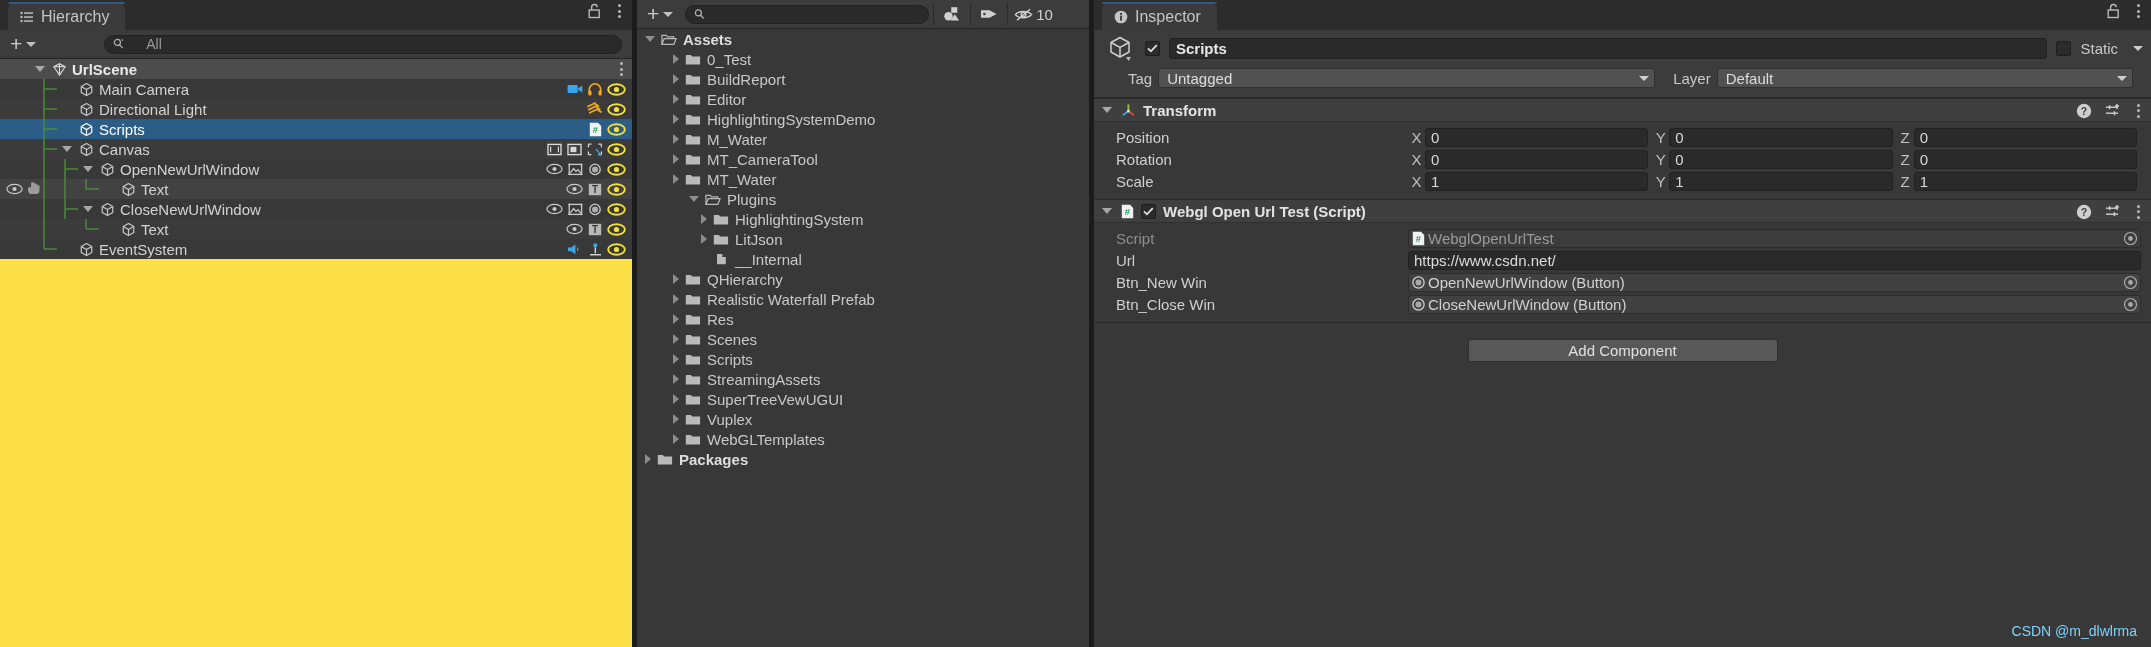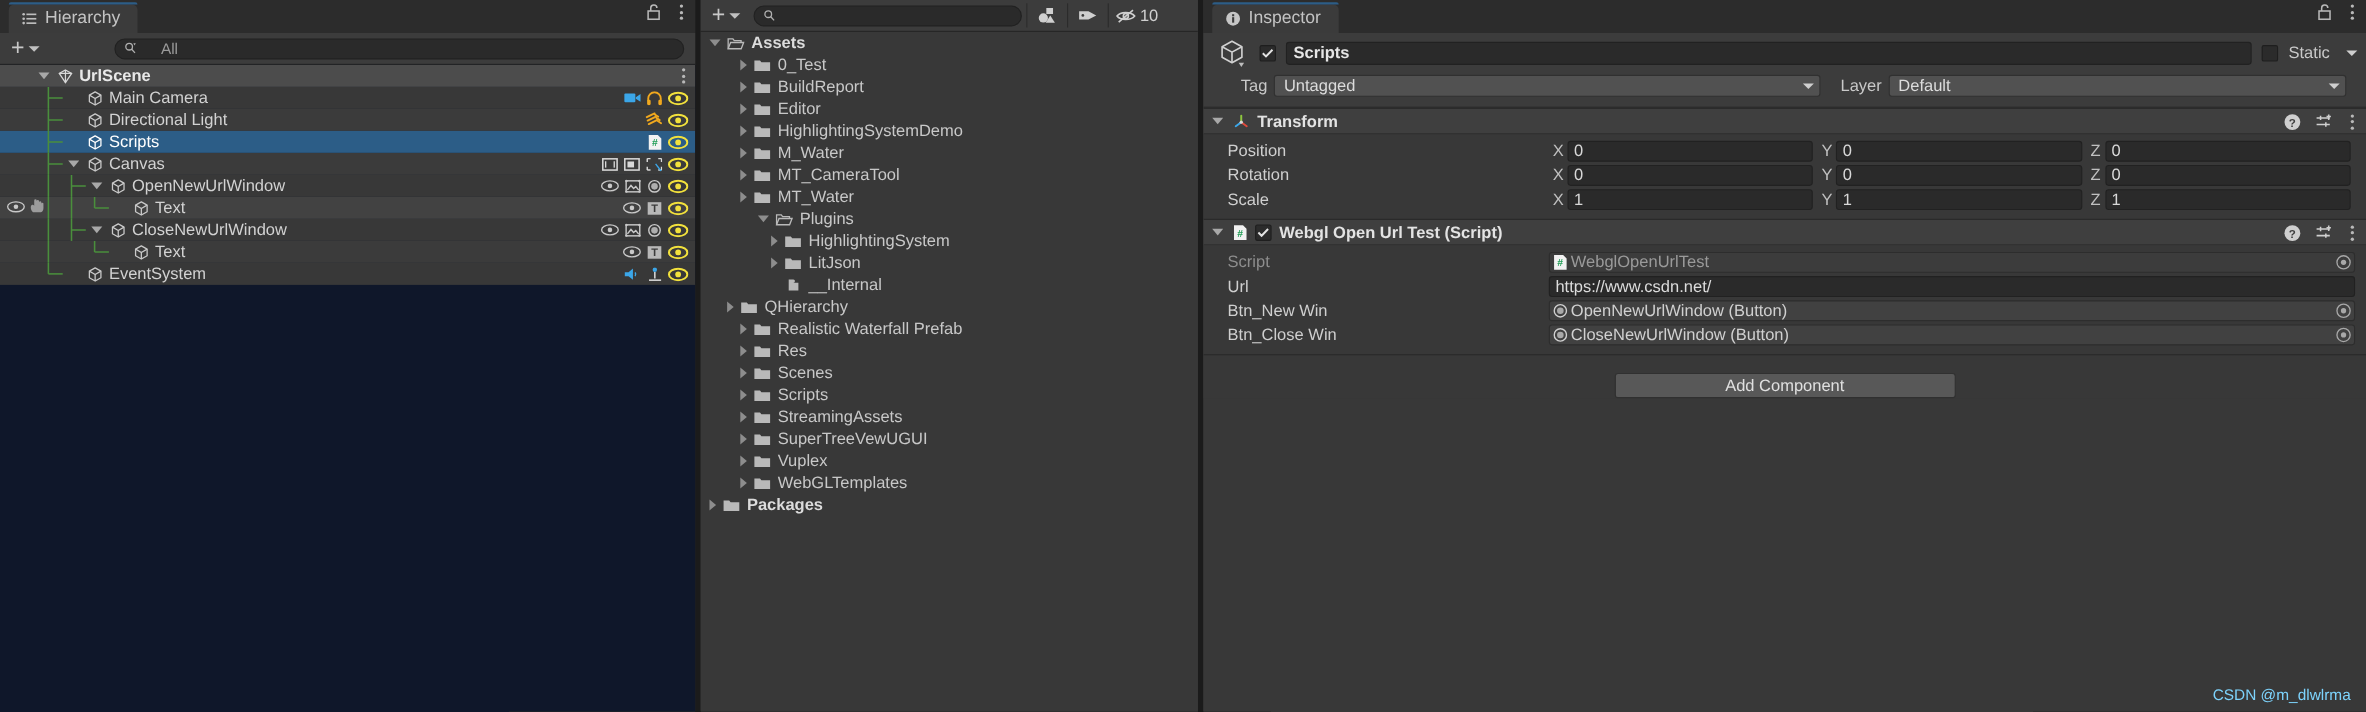--- a/index.html
+++ b/index.html
@@ -49,21 +49,21 @@
 
   .searchbox {
     flex: 1; height: 19px; background: #2a2a2a; border: 1px solid #212121; border-radius: 10px;
     display: flex; align-items: center; padding: 0 8px; gap: 22px; color: #808080; font-size: 14px;
     margin: 0 4px;
   }
   .search-ico { width:11px; height:11px; flex:0 0 11px; }
   .search-ph { color: #9a9a9a; font-size: 14px; }
 
   
-  .hier-body { flex:1; position: relative; overflow: hidden; background: #0f172a; }
+  .hier-body { flex:1; position: relative; overflow: hidden; background: #fde047; }
   .hrow {
     height: 20px; display: flex; align-items: center; position: relative;
     font-size: 15px; color: #d2d2d2; white-space: nowrap;
   }
   .hrow.odd  { background: #3b3b3b; }
   .hrow.even { background: #383838; }
   .hrow.scene { background: #4c4c4c; font-weight: bold; color: #e8e8e8; }
   .hrow.selected { background: #2c5d87; color: #fff; }
   .hrow.hover { background: #424242; }
   .hrow-label { display: flex; align-items: center; gap: 5px; }
@@ -797,21 +797,21 @@
         </div>
         <div class="prow" style="padding-left: 64px;">
           <span class="ptri-none"></span>
           <span class="ico folder">
             <svg width="13" height="14" viewBox="0 0 13 14">
               <path d="M2 2h4.2a1.5 1.5 0 1 1 0 3H2z M2 5h8.8v7.2H2z" fill="#b9b9b9"></path>
             </svg>
           </span>
           <span>__Internal</span>
         </div>
-        <div class="prow" style="padding-left: 24px;">
+        <div class="prow" style="padding-left: 36px;">
           <span class="ptri"></span>
           <span class="ico folder">
             <svg width="16" height="13" viewBox="0 0 16 13">
               <path d="M0.8 1.9h5.1l1.3 1.6h7.9v8H0.8z" fill="#b9b9b9"></path>
             </svg>
           </span>
           <span>QHierarchy</span>
         </div>
         <div class="prow" style="padding-left: 36px;">
           <span class="ptri"></span>

